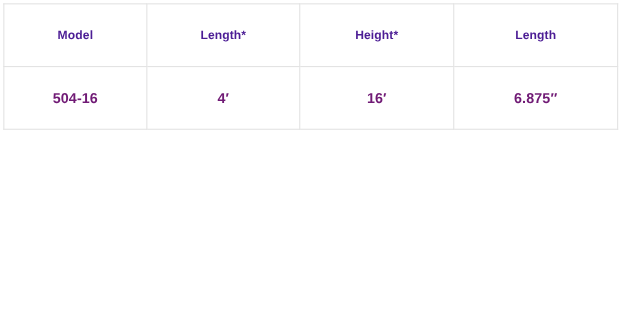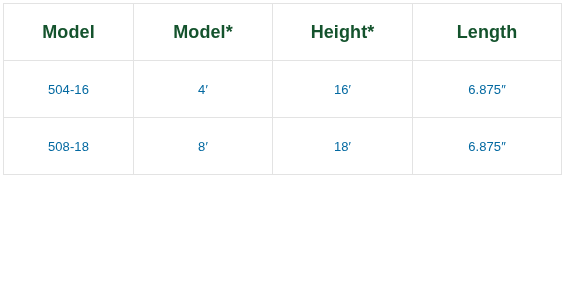--- a/index.html
+++ b/index.html
@@ -39,61 +39,55 @@
   table.spec-table td {
     border: 1px solid #e3e3e3;
     text-align: center;
     vertical-align: middle;
     padding: 0 4px;
     box-sizing: border-box;
   }
 
   table.spec-table thead th {
     height: 57px;
-    font-size: 18px;
+    font-size: 11px;
     font-weight: bold;
-    color: #14532d;
+    color: #4c1d95;
     letter-spacing: 0.1px;
   }
 
   table.spec-table tbody td {
     height: 57px;
     font-size: 13px;
-    font-weight: normal;
-    color: #0369a1;
+    font-weight: bold;
+    color: #701a75;
     letter-spacing: 0.1px;
   }
 </style>
 </head>
 <body>
 
 <div id="spec-table-wrap">
   <table class="spec-table">
     <colgroup>
       <col class="c-model">
       <col class="c-length">
       <col class="c-width">
       <col class="c-height">
     </colgroup>
     <thead>
       <tr>
         <th>Model</th>
-        <th>Model*</th>
+        <th>Length*</th>
         <th>Height*</th>
         <th>Length</th>
       </tr>
     </thead>
     <tbody>
       <tr>
         <td>504-16</td>
         <td>4′</td>
         <td>16′</td>
         <td>6.875″</td>
       </tr>
-      <tr>
-        <td>508-18</td>
-        <td>8′</td>
-        <td>18′</td>
-        <td>6.875″</td>
-      </tr>
     </tbody>
   </table>
 </div>
 
 </body></html>

